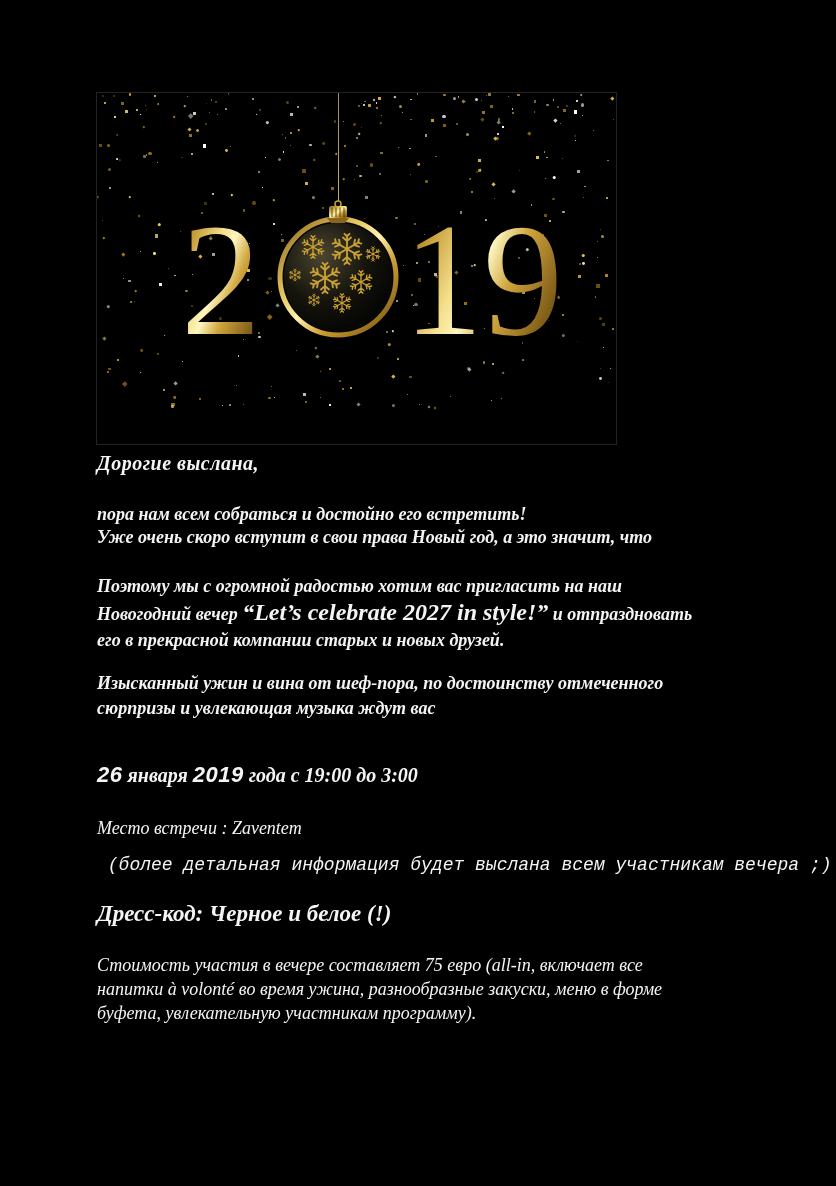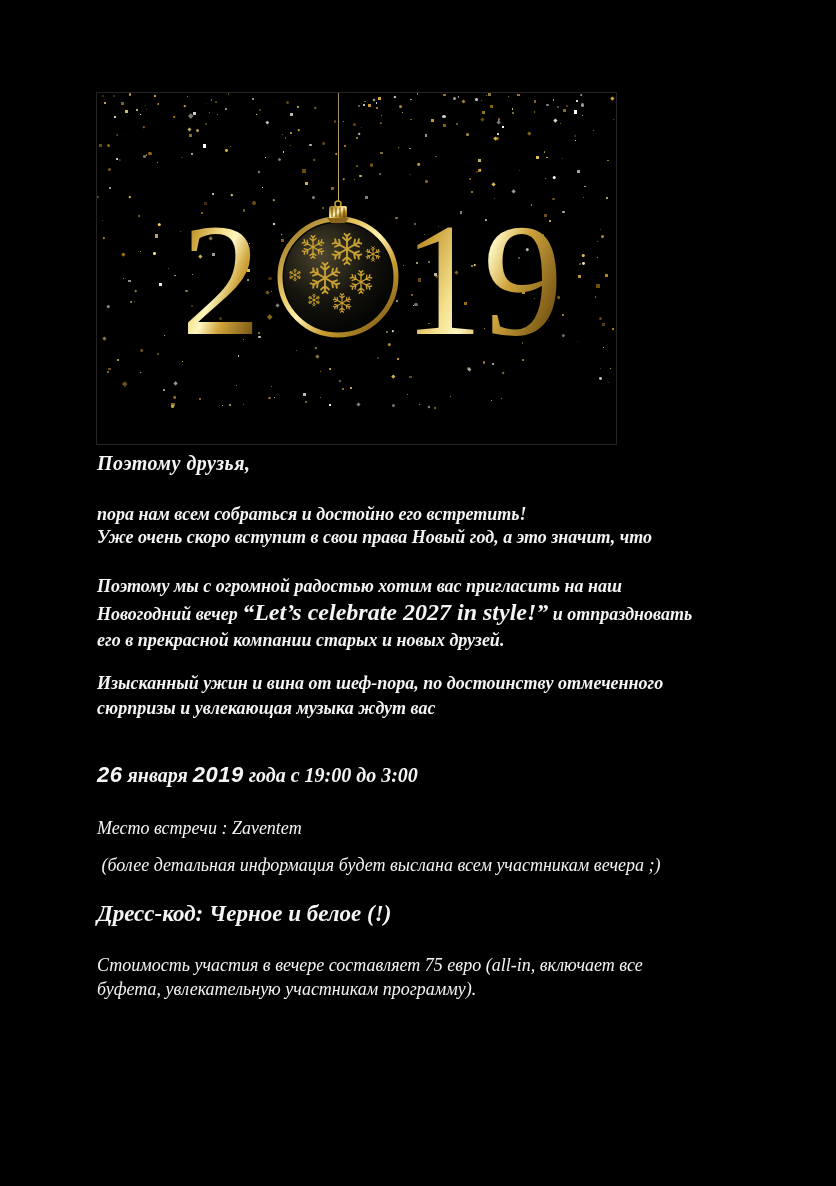--- a/index.html
+++ b/index.html
@@ -28,21 +28,21 @@
   .blk{position:absolute;left:0;}
   .line{white-space:pre;}
   .greet  {top:450px;font-size:20px;font-weight:bold;font-style:italic;line-height:26px;letter-spacing:0.5px;}
   .body-b {font-size:18px;font-weight:bold;font-style:italic;line-height:23px;}
   .body-r {font-size:18px;font-weight:normal;font-style:italic;line-height:24px;}
   .blk1{top:503px;}
   .blk2{top:573px;line-height:26px;}
   .blk3{top:671px;line-height:25px;}
   .blk4{top:760px;font-size:20px;font-weight:bold;font-style:italic;line-height:30px;}
   .blk5{top:816px;}
-  .blk6{top:853px;}
+  .blk6{top:853px;font-family:Liberation Mono, monospace;}
   .blk7{top:899px;font-size:23px;font-weight:bold;font-style:italic;line-height:30px;}
   .blk8{top:953px;}
   .run-latin{font-family:"Liberation Serif","DejaVu Serif",serif;font-size:24px;font-weight:bold;font-style:italic;}
   .run-heavy{font-family:"Liberation Sans","DejaVu Sans",sans-serif;font-size:22px;font-weight:bold;font-style:italic;letter-spacing:0.5px;}
 </style>
 </head>
 <body>
 
 <div class="page">
 
@@ -476,21 +476,21 @@
       <rect x="54" y="7" width="18" height="12" rx="2" fill="url(#ringg)"></rect>
       <path d="M57,8.5 V18 M61,8.5 V18 M65,8.5 V18 M69,8.5 V18" stroke="rgba(70,48,4,0.7)" stroke-width="1.2"></path>
       <path d="M52,19 L74,19 L70,24 L56,24 Z" fill="#8a661c"></path>
     </svg>
 
     <span class="digit digit19">19</span>
   </div>
 
   <div class="content">
     <div class="blk greet">
-        <div class="line"><span>Поэтому друзья,</span></div>
+        <div class="line"><span>Дорогие выслана,</span></div>
       </div>
     <div class="blk body-b blk1">
         <div class="line"><span>пора нам всем собраться и достойно его встретить!</span></div>
         <div class="line"><span>Уже очень скоро вступит в свои права Новый год, а это значит, что</span></div>
       </div>
     <div class="blk body-b blk2">
         <div class="line"><span>Поэтому мы с огромной радостью хотим вас пригласить на наш</span></div>
         <div class="line"><span>Новогодний вечер </span><span class="run-latin">“Let’s celebrate 2027 in style!”</span><span> и отпраздновать</span></div>
         <div class="line"><span>его в прекрасной компании старых и новых друзей.</span></div>
       </div>
@@ -505,16 +505,17 @@
         <div class="line"><span>Место встречи : Zaventem</span></div>
       </div>
     <div class="blk body-r blk6">
         <div class="line"><span> (более детальная информация будет выслана всем участникам вечера ;)</span></div>
       </div>
     <div class="blk blk7">
         <div class="line"><span>Дресс-код: Черное и белое (!)</span></div>
       </div>
     <div class="blk body-r blk8">
         <div class="line"><span>Стоимость участия в вечере составляет 75 евро (all-in, включает все</span></div>
+        <div class="line"><span>напитки à volonté во время ужина, разнообразные закуски, меню в форме</span></div>
         <div class="line"><span>буфета, увлекательную участникам программу).</span></div>
       </div>
   </div>
 </div>
 
 </body></html>

